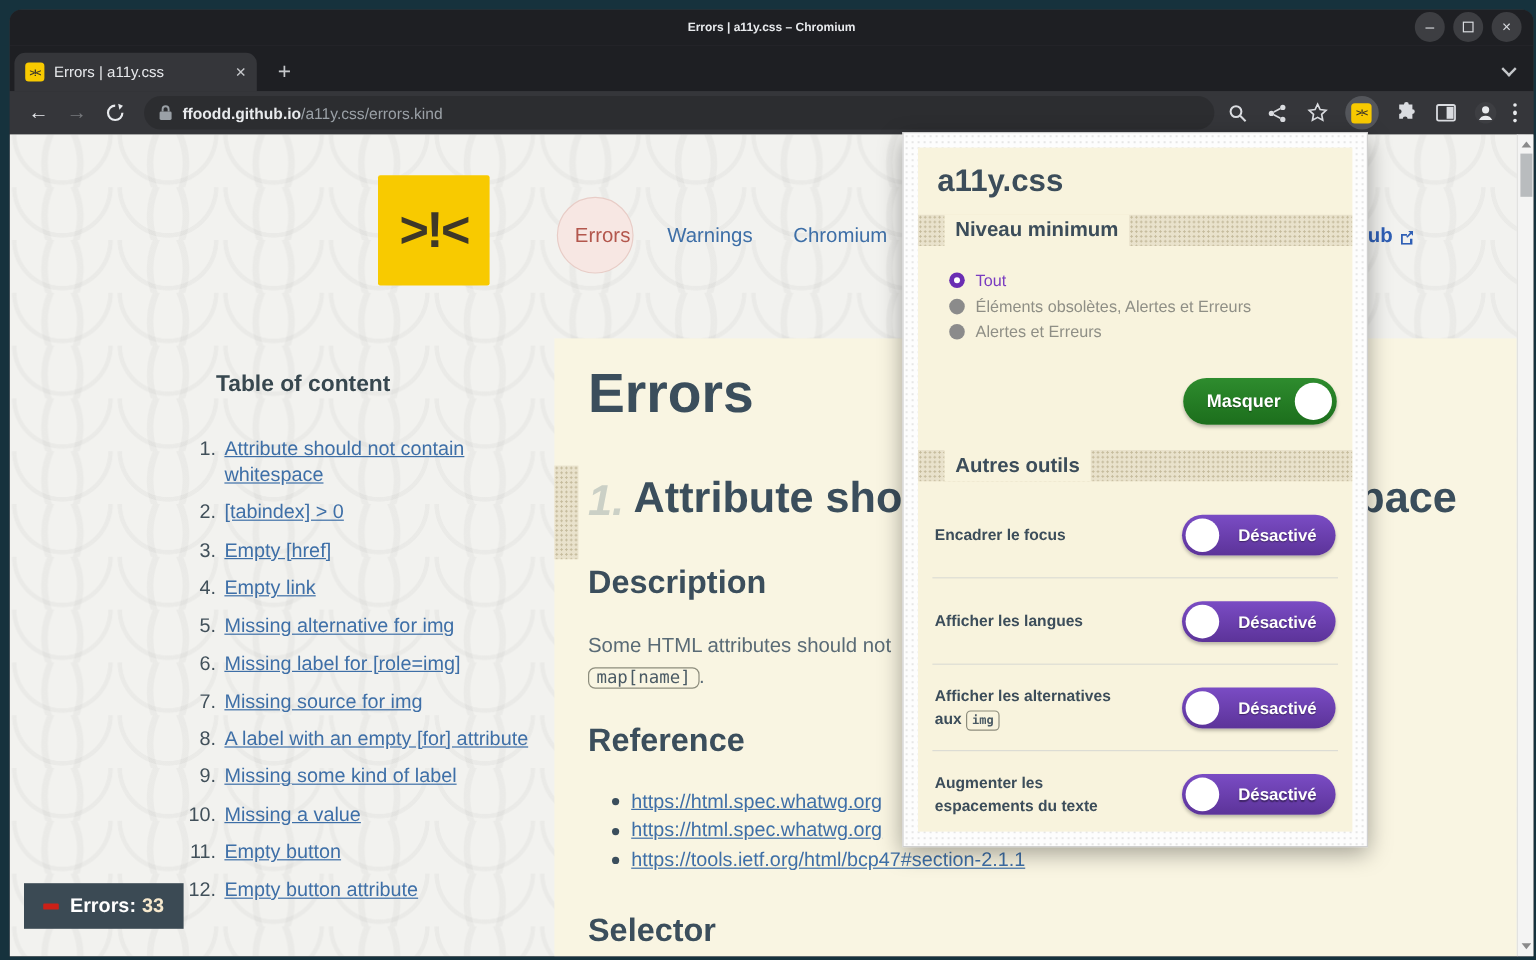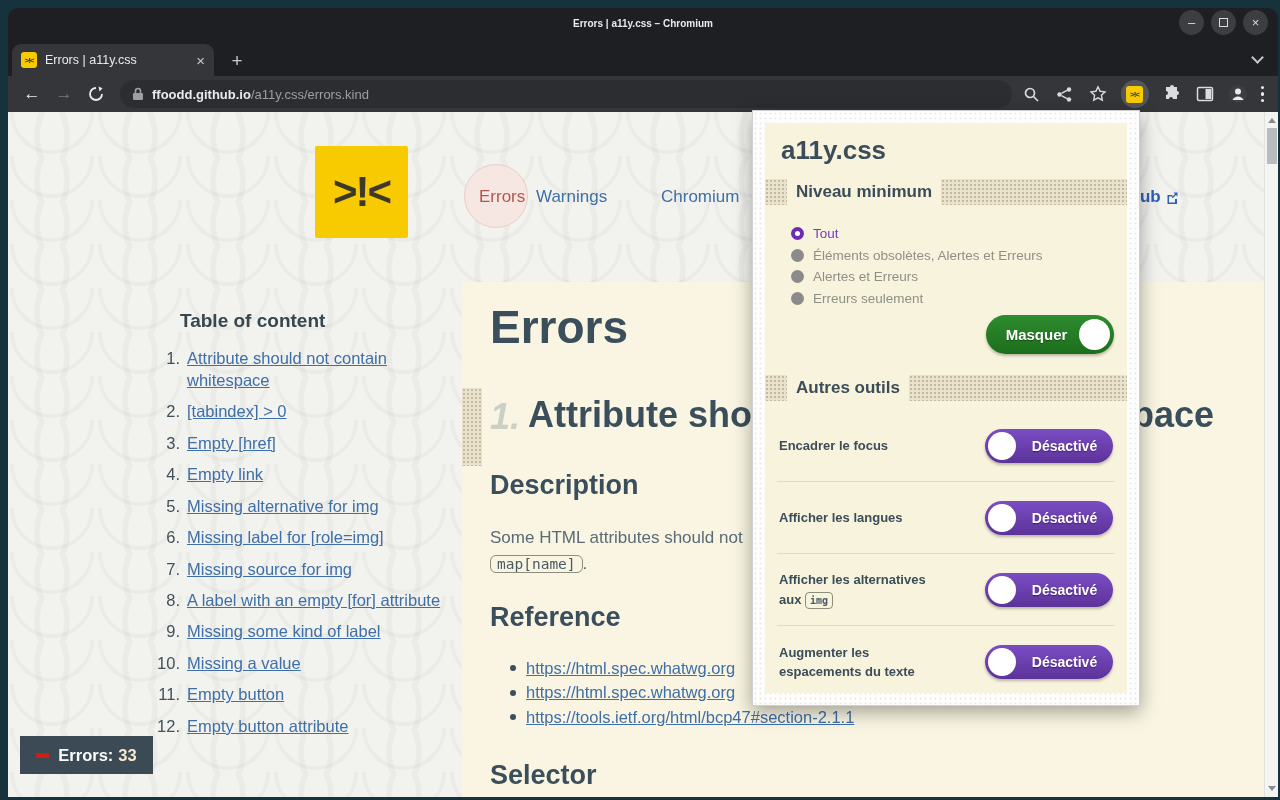--- a/index.html
+++ b/index.html
@@ -63,27 +63,27 @@
 
   .logo { position:absolute; left:307px; top:34px; width:93px; height:92px; background:#f8ca00;
           border-radius:2px; display:flex; align-items:center; justify-content:center;
           color:#3e3828; font-weight:bold; font-size:42px; letter-spacing:-2px; }
 
   .nav-link { position:absolute; top:72px; height:26px; display:flex; align-items:center;
               font-size:17px; color:#3e6fa7; }
   .nav-active-circle { position:absolute; left:456px; top:52px; width:64px; height:64px;
                        border-radius:50%; background:#f7e7e3; border:1px solid #e8cdc7; }
   .nav-errors { left:471px; color:#b3574d; }
-  .nav-warnings { left:528px; }
+  .nav-warnings { left:548px; }
   .nav-obsoletes { left:653px; }
   .nav-github { left:1096px; font-weight:bold; color:#2f5fb5; gap:5px; }
 
   
   .toc { position:absolute; left:140px; top:198px; width:305px; }
-  .toc h2 { font-size:19px; font-weight:bold; color:#37474f; margin-left:32px; margin-bottom:16px; }
+  .toc h2 { font-size:19px; font-weight:bold; color:#37474f; margin-left:32px; margin-bottom:32px; }
   .toc ol { list-style:none; }
   .toc li { display:flex; margin-bottom:9.5px; font-size:16.5px; line-height:1.33; }
   .toc .num { width:32px; text-align:right; margin-right:7px; color:#41505a; flex:none; }
   .toc a { color:#3e6fa7; text-decoration:underline; }
 
   
   .badge { position:absolute; left:12px; top:624px; width:133px; height:38px; background:#3b4a54;
            display:flex; align-items:center; justify-content:center; gap:9px; z-index:5; }
   .badge .dash { width:13px; height:5px; background:#cc2017; border-radius:1px; }
   .badge .txt { color:#fff; font-weight:bold; font-size:16.5px; }
@@ -376,24 +376,20 @@
           <span>Tout</span>
         </div>
         <div class="radio-row">
           <span class="radio-dot"></span>
           <span>Éléments obsolètes, Alertes et Erreurs</span>
         </div>
         <div class="radio-row">
           <span class="radio-dot"></span>
           <span>Alertes et Erreurs</span>
         </div>
-        <div class="radio-row">
-          <span class="radio-dot"></span>
-          <span>Erreurs seulement</span>
-        </div>
       </div>
 
       <div class="masquer">
         <span class="lbl">Masquer</span>
         <span class="knob"></span>
       </div>
 
       <div class="pband pband-2 dotband">
         <span>Autres outils</span>
       </div>

